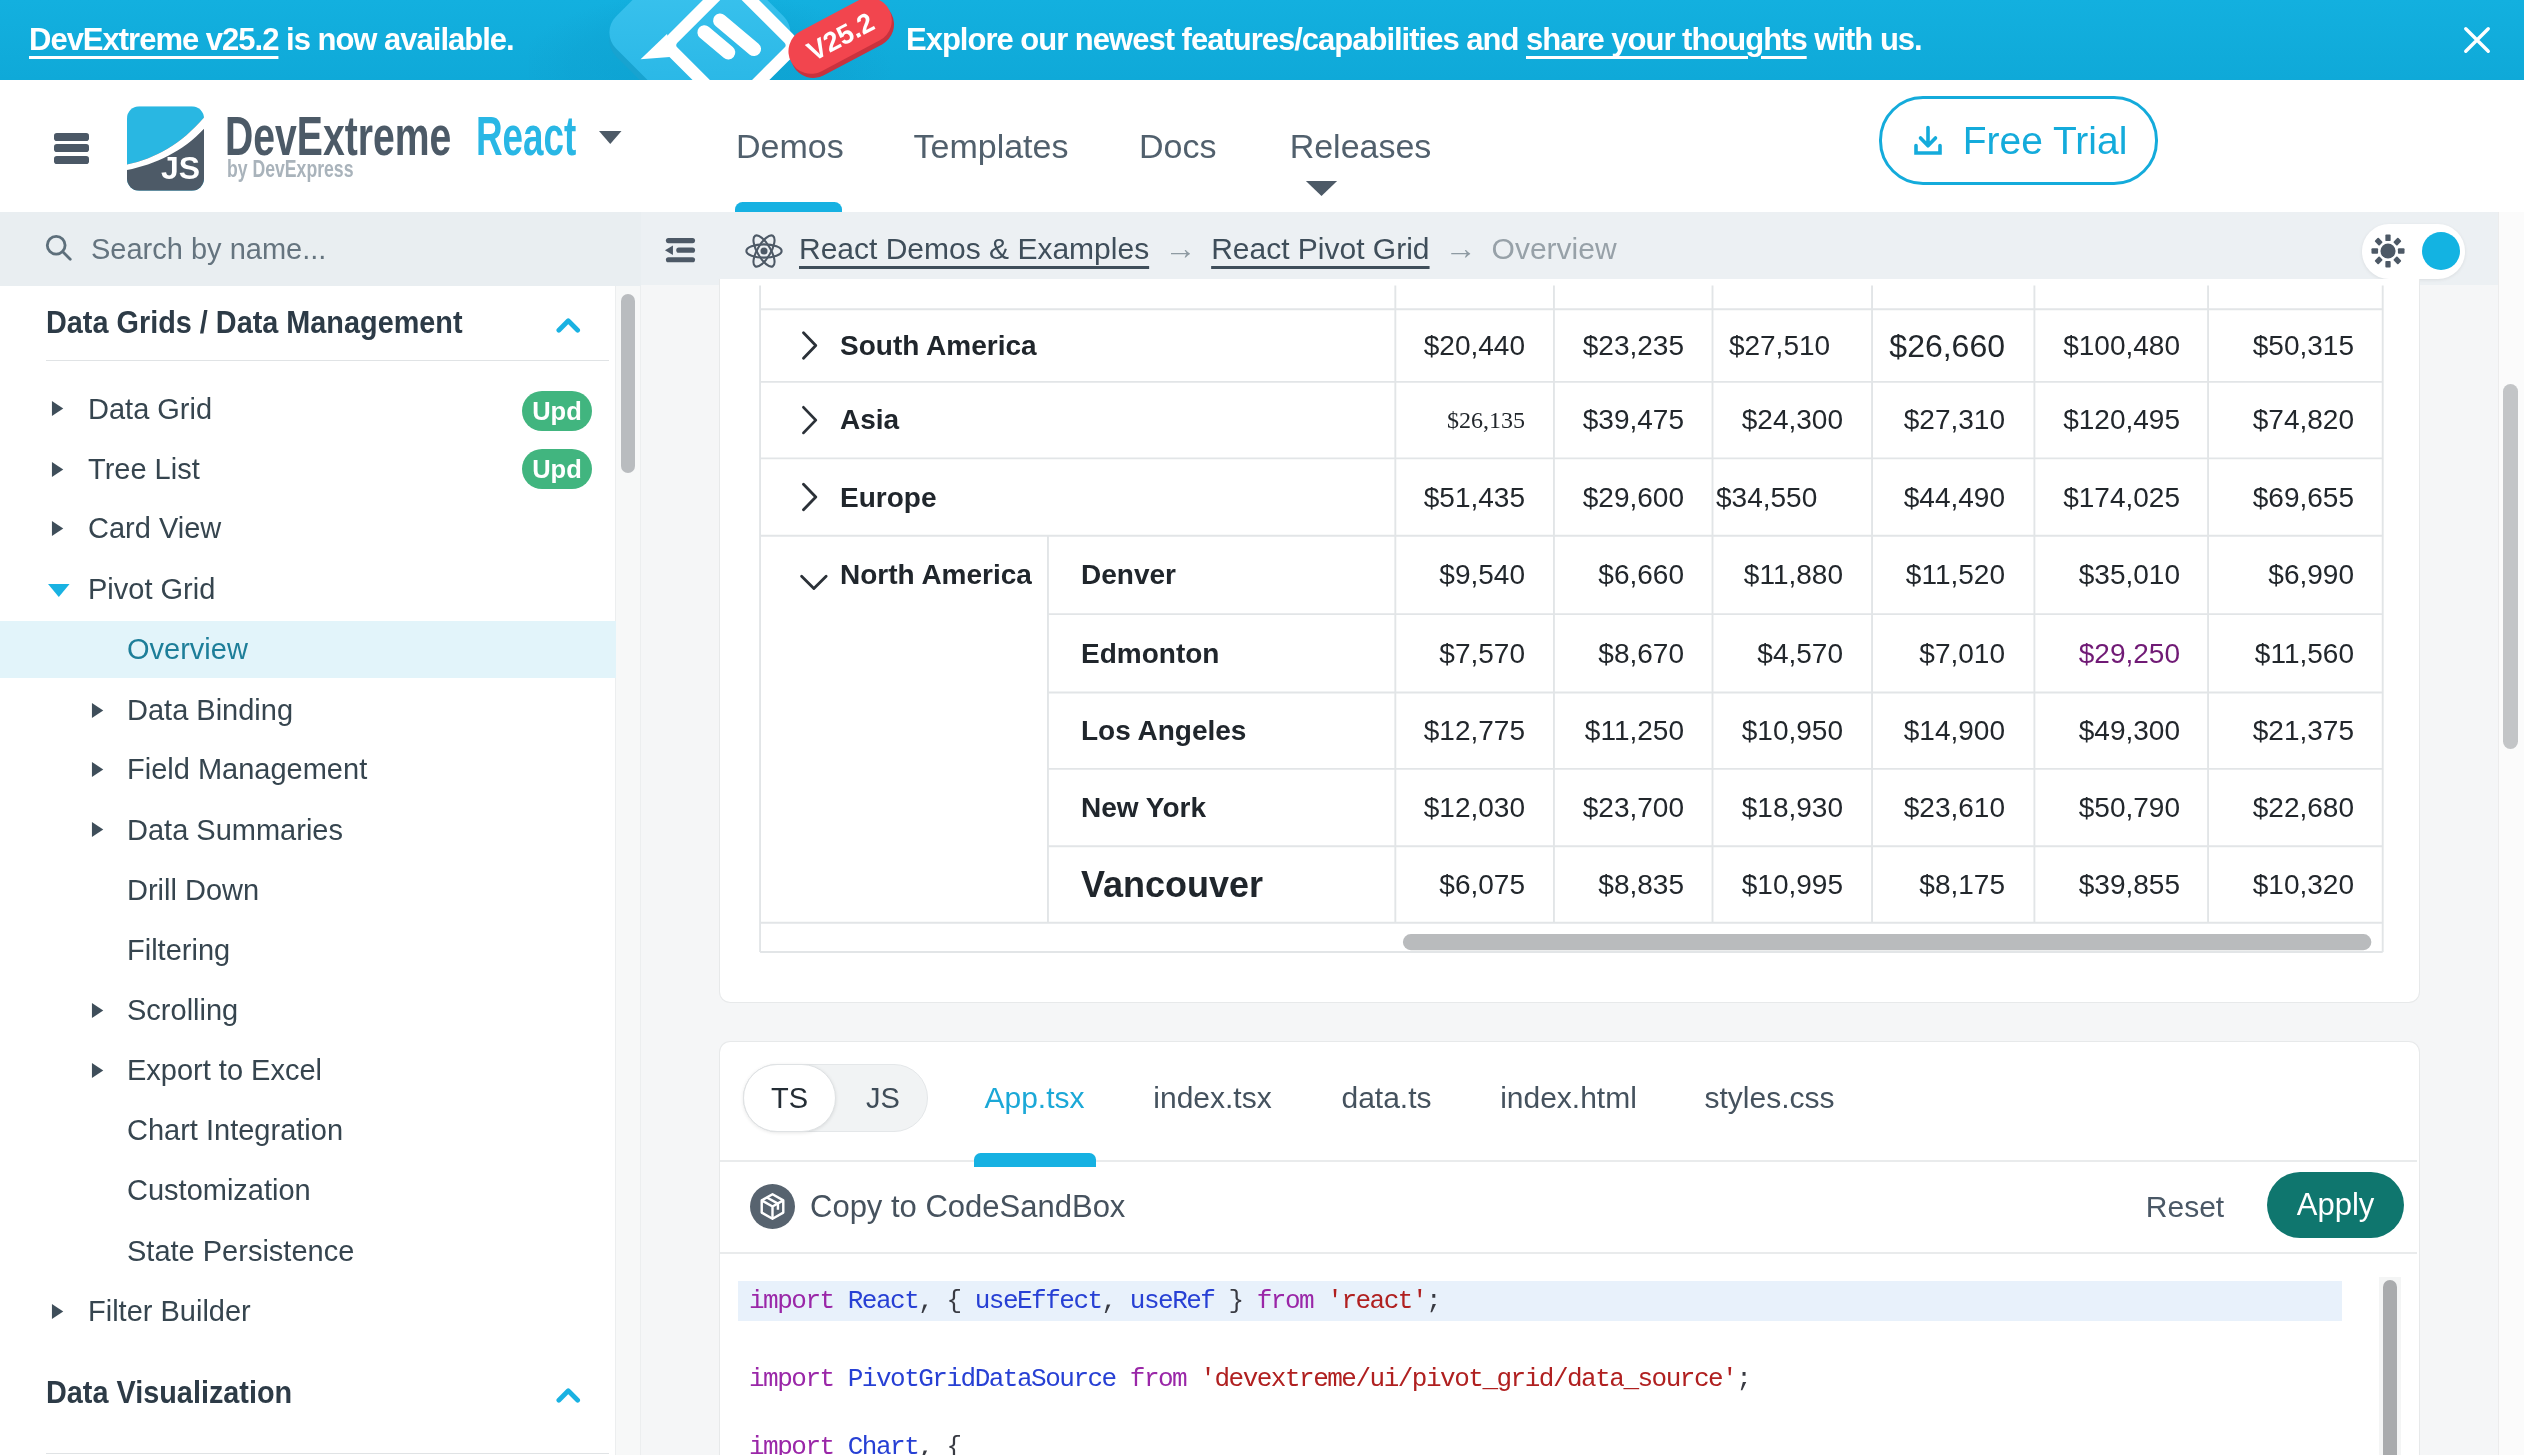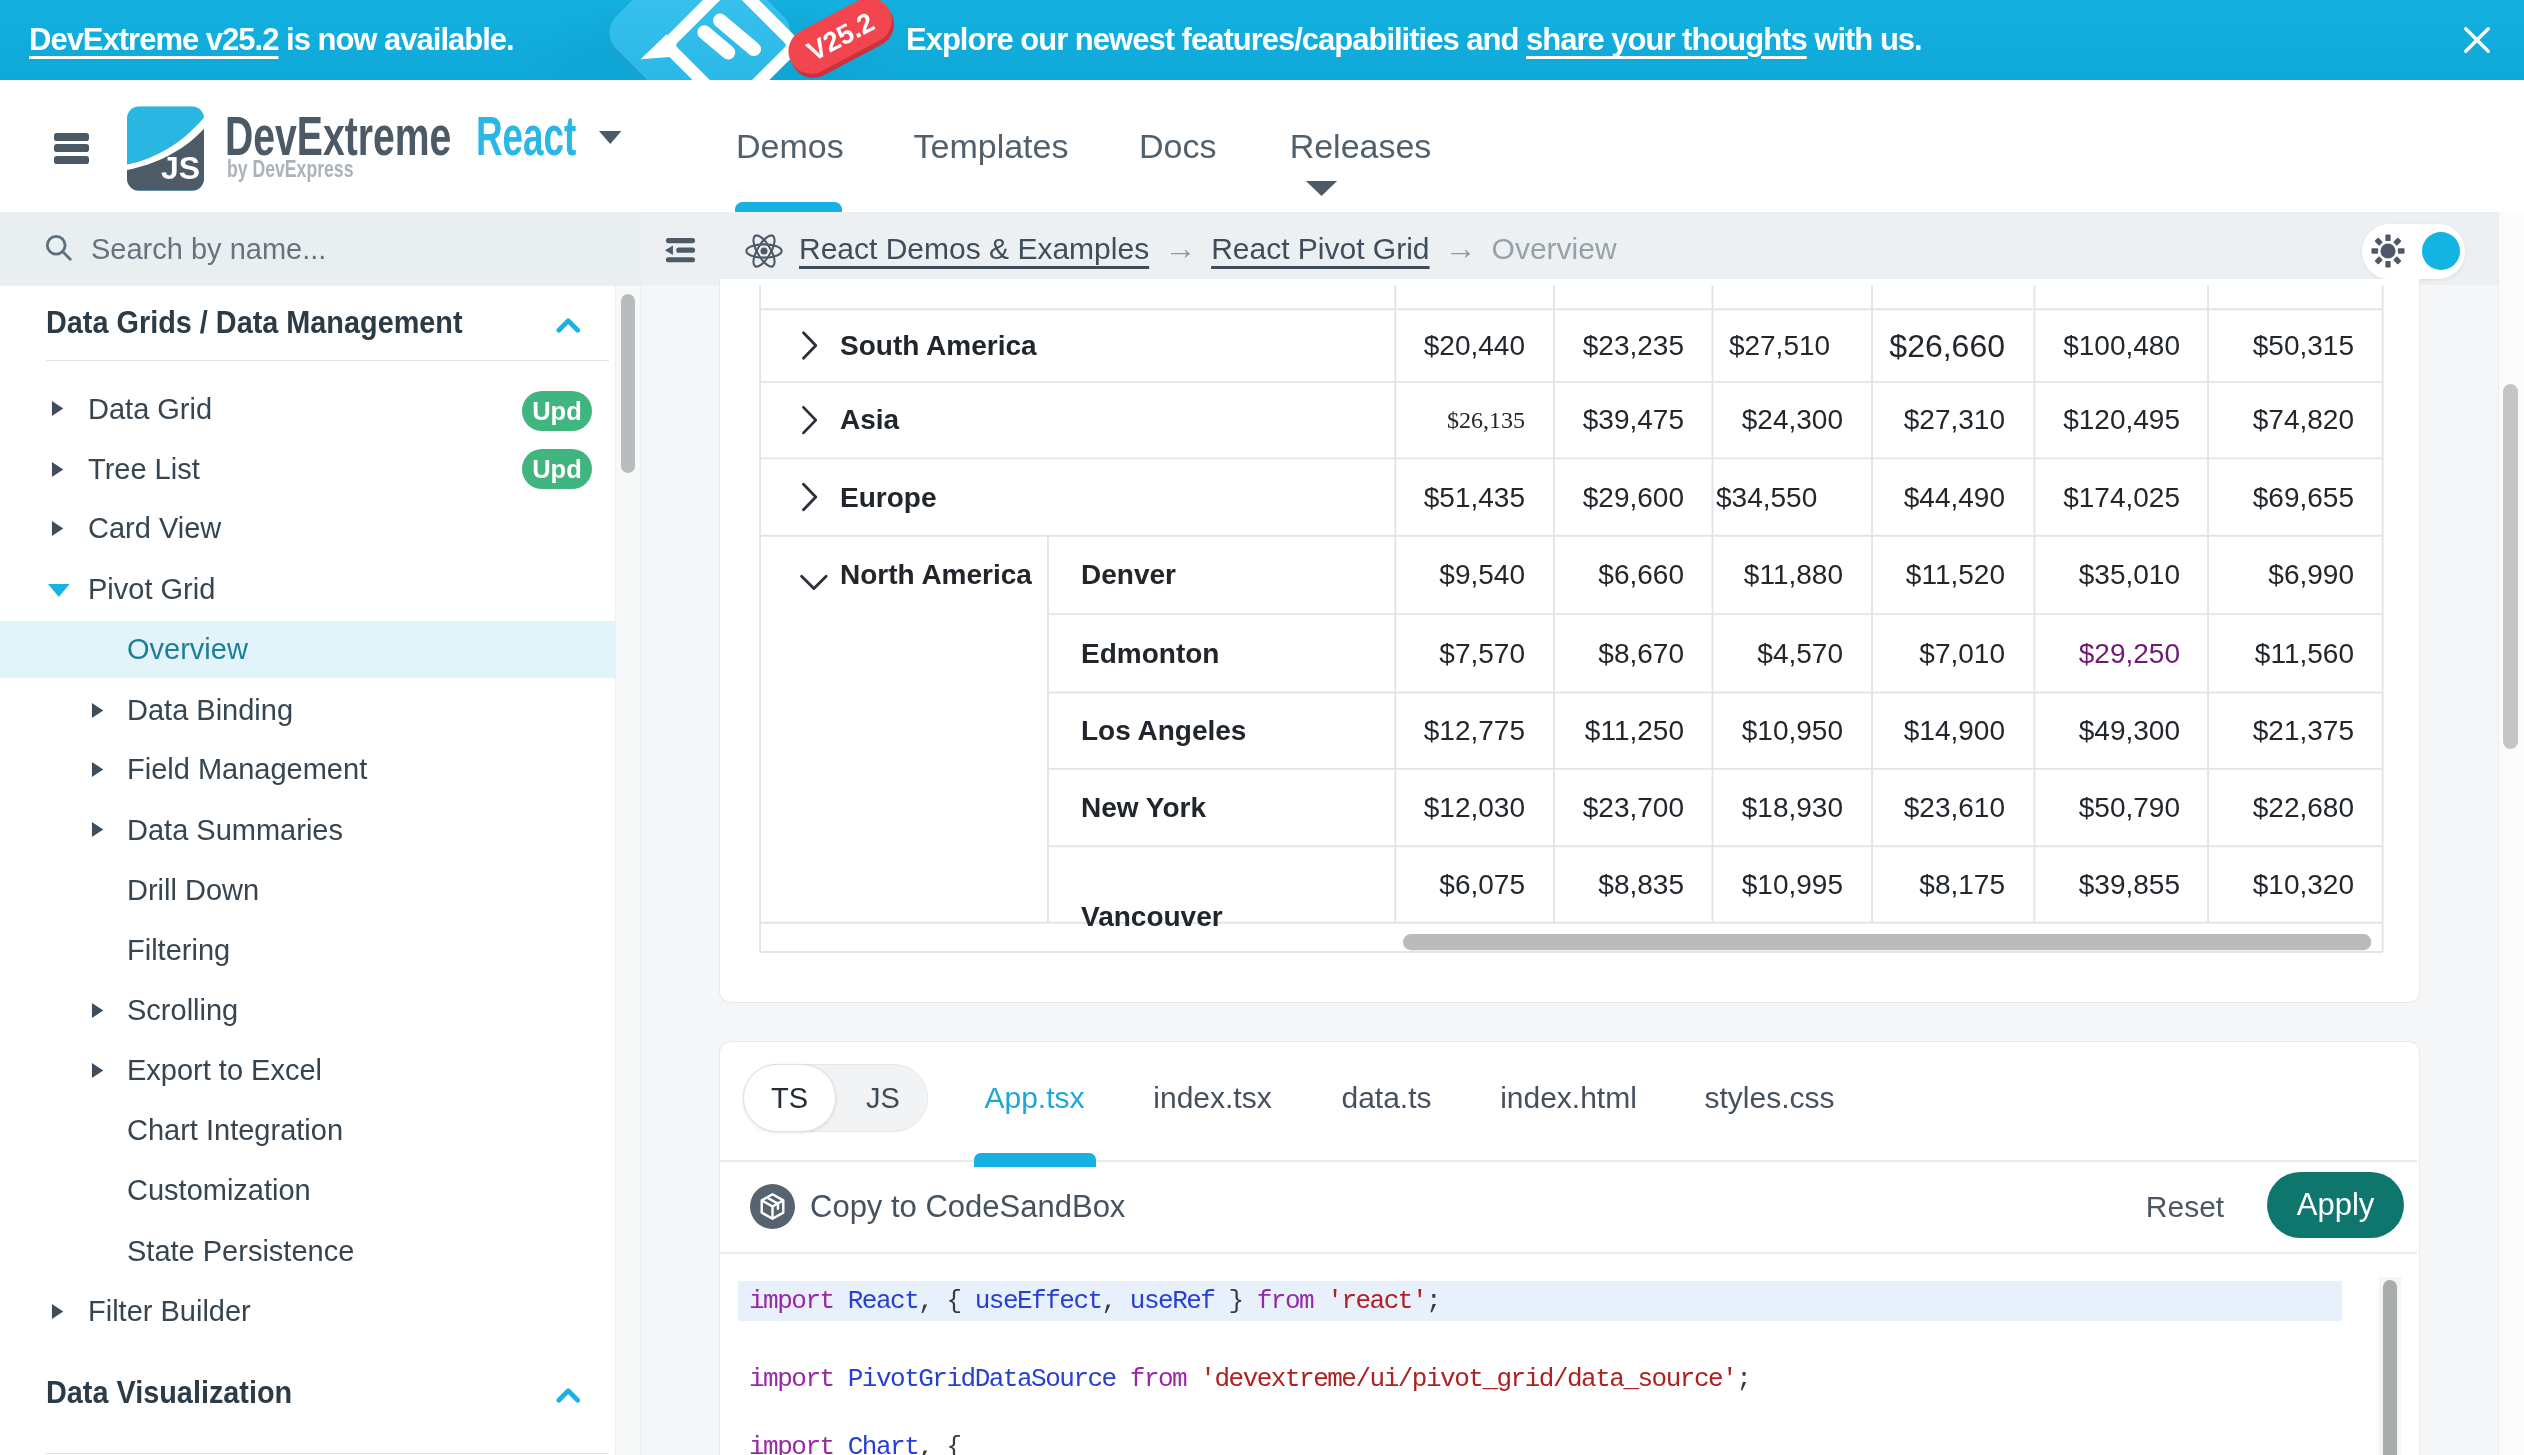--- a/index.html
+++ b/index.html
@@ -85,20 +85,27 @@
 
     <div class="abs" style="left:736px;top:47px;width:106px;text-align:center;font-size:34px;color:#51606d;">Demos</div>
     <div class="abs" style="left:913px;top:47px;width:156px;text-align:center;font-size:34px;color:#51606d;">Templates</div>
     <div class="abs" style="left:1139px;top:47px;width:76px;text-align:right;font-size:34px;color:#51606d;">Docs</div>
     <div class="abs" style="left:1285px;top:47px;width:151px;text-align:center;font-size:34px;color:#51606d;">Releases</div>
     <svg class="abs" style="left:1304px;top:99px;" width="35px" height="19" viewBox="0 0 37 20">
         <path d="M2 2 L18.5 18 L35 2 Z" fill="#4d5a67"></path>
       </svg>
     <div class="abs" style="left:735px;top:122px;width:107px;height:10.4px;background:#16b1e2;border-radius:7.6px 7.6px 0 0;"></div>
 
+    <div class="abs" style="left:1879px;top:16px;width:279px;height:89px;border:3.8px solid #14abdb;border-radius:44px;display:flex;align-items:center;justify-content:center;">
+      <svg width="36" height="36" viewBox="0 0 24 24" style="margin-right:17px;">
+          <path d="M12 3 L12 14 M7 10 L12 15.2 L17 10" stroke="#14abdb" stroke-width="2.4" fill="none" stroke-linecap="round" stroke-linejoin="round"></path>
+          <path d="M4 15 L4 20 L20 20 L20 15" stroke="#14abdb" stroke-width="2.4" fill="none" stroke-linecap="round"></path>
+        </svg>
+      <span style="font-size:39px;color:#14abdb;">Free Trial</span>
+    </div>
 
   </div>
 
   <div class="abs" id="sidebar" style="left:0;top:212px;width:641px;height:1244px;background:#fff;"></div>
   <div class="abs" style="left:0;top:212px;width:641px;height:74px;background:#e9eef1;"></div>
   <svg class="abs" style="left:44px;top:233px;" width="30" height="30" viewBox="0 0 32 32">
     <circle cx="13" cy="13" r="9.5" fill="none" stroke="#5d6f7b" stroke-width="3"></circle>
     <path d="M20 20 L28 28" stroke="#5d6f7b" stroke-width="3" stroke-linecap="round"></path>
   </svg>
   <div class="abs" style="left:91px;top:212px;height:74px;display:flex;align-items:center;font-size:29px;color:#65747f;">Search by name...</div>
@@ -252,21 +259,21 @@
       <rect x="724" y="694" width="1026" height="17" rx="8.5" fill="#b9bbbd"></rect>
     </svg>
     <div class="abs" style="left:840px;top:325px;height:42px;line-height:42px;font-size:28px;font-weight:600;color:#20262c;">South America</div>
     <div class="abs" style="left:840px;top:399px;height:42px;line-height:42px;font-size:28px;font-weight:600;color:#20262c;">Asia</div>
     <div class="abs" style="left:840px;top:477px;height:42px;line-height:42px;font-size:28px;font-weight:600;color:#20262c;">Europe</div>
     <div class="abs" style="left:840px;top:554px;height:42px;line-height:42px;font-size:28px;font-weight:600;color:#20262c;">North America</div>
     <div class="abs" style="left:1081px;top:554px;height:42px;line-height:42px;font-size:28px;font-weight:600;color:#20262c;">Denver</div>
     <div class="abs" style="left:1081px;top:633px;height:42px;line-height:42px;font-size:28px;font-weight:600;color:#20262c;">Edmonton</div>
     <div class="abs" style="left:1081px;top:710px;height:42px;line-height:42px;font-size:28px;font-weight:600;color:#20262c;">Los Angeles</div>
     <div class="abs" style="left:1081px;top:787px;height:42px;line-height:42px;font-size:28px;font-weight:600;color:#20262c;">New York</div>
-    <div class="abs" style="left:1081px;top:864px;height:42px;line-height:42px;font-size:28px;font-weight:600;color:#20262c;margin-top:32px;">Vancouver</div>
+    <div class="abs" style="left:1081px;top:864px;height:42px;line-height:42px;font-size:36px;font-weight:600;color:#20262c;">Vancouver</div>
   </div>
   <div id="gridvals">
     <div class="abs" style="left:1398px;top:325px;width:127px;height:42px;line-height:42px;font-size:28px;color:#22272c;text-align:right;">$20,440</div>
     <div class="abs" style="left:1557px;top:325px;width:127px;height:42px;line-height:42px;font-size:28px;color:#22272c;text-align:right;">$23,235</div>
     <div class="abs" style="left:1716px;top:325px;width:127px;height:42px;line-height:42px;font-size:28px;color:#22272c;text-align:center;">$27,510</div>
     <div class="abs" style="left:1875px;top:325px;width:130px;height:42px;line-height:42px;font-size:32px;color:#22272c;text-align:right;">$26,660</div>
     <div class="abs" style="left:2038px;top:325px;width:142px;height:42px;line-height:42px;font-size:28px;color:#22272c;text-align:right;">$100,480</div>
     <div class="abs" style="left:2211px;top:325px;width:143px;height:42px;line-height:42px;font-size:28px;color:#22272c;text-align:right;">$50,315</div>
     <div class="abs" style="left:1398px;top:399px;width:127px;height:42px;line-height:42px;font-size:24px;color:#22272c;text-align:right;font-family:Liberation Serif, serif;">$26,135</div>
     <div class="abs" style="left:1557px;top:399px;width:127px;height:42px;line-height:42px;font-size:28px;color:#22272c;text-align:right;">$39,475</div>

